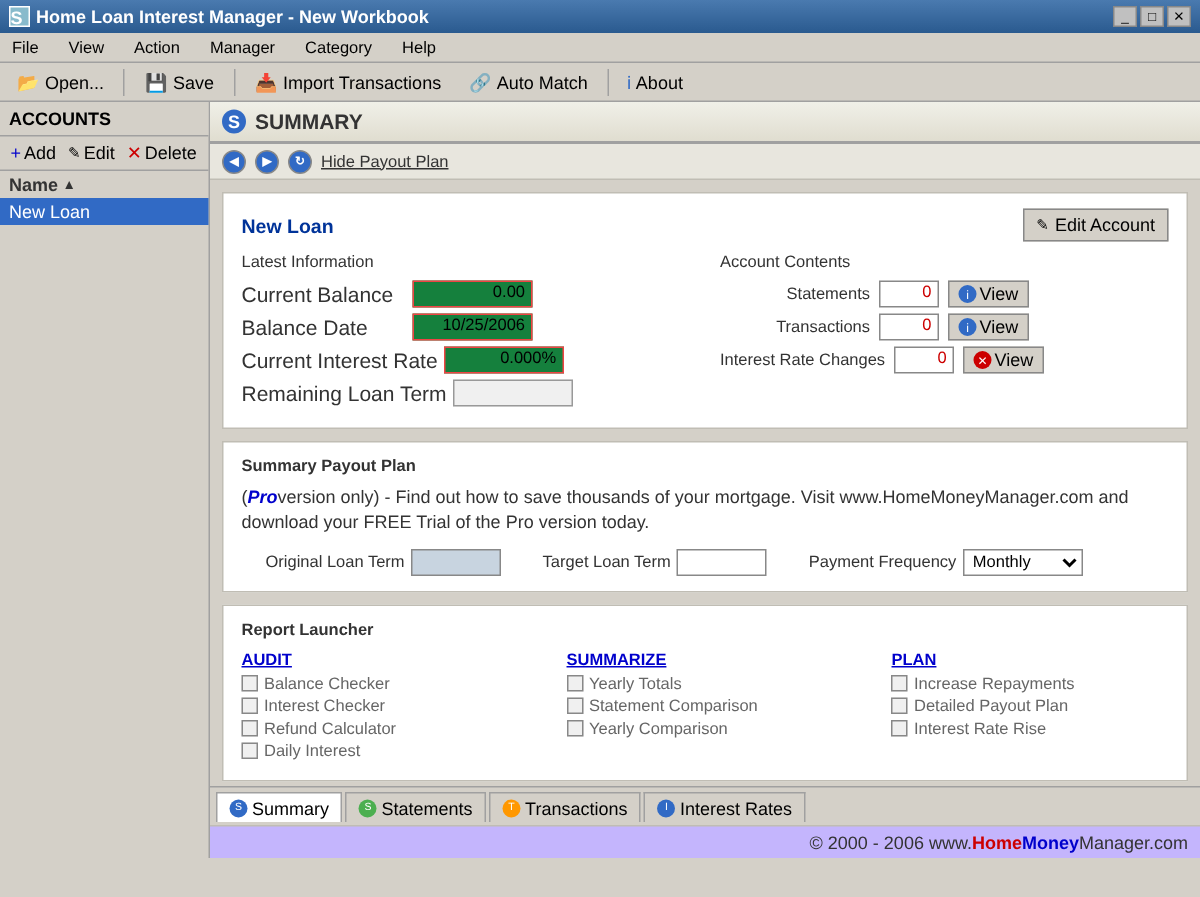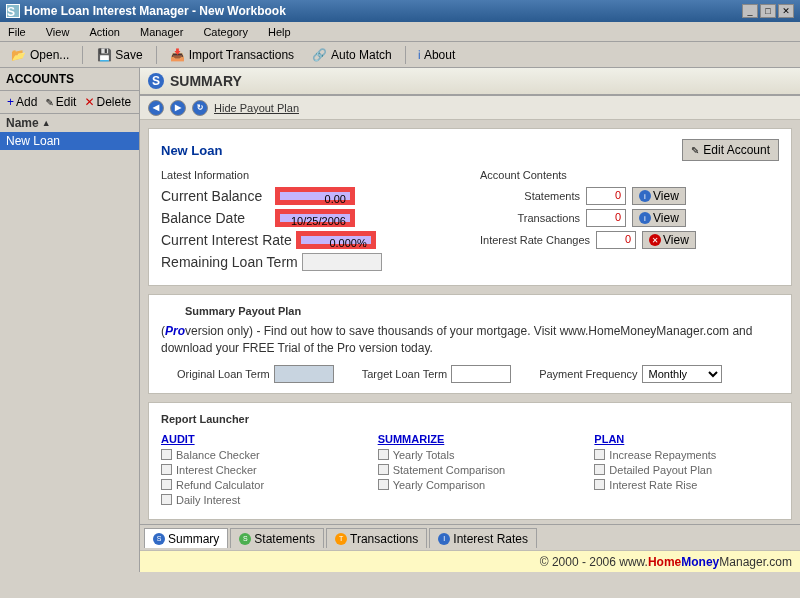--- a/index.html
+++ b/index.html
@@ -103,42 +103,42 @@
       border: 1px solid #888; background: #d4d0c8; cursor: pointer; font-size: 11px;
     }
 
     
     .info-section { display: flex; gap: 20px; }
     .info-col { flex: 1; }
     .info-col-title { font-size: 11px; font-weight: normal; margin-bottom: 6px; color: #333; }
     .info-row { display: flex; align-items: center; margin-bottom: 4px; gap: 4px; }
     .info-label { font-size: 14px; color: #333; min-width: 110px; }
     .info-value {
-      border: 5px solid #ef4444; background: #c4b5fd; font-size: 11px;
+      border: 1px solid #ef4444; background: #15803d; font-size: 11px;
       padding: 1px 4px; text-align: right; min-width: 80px; height: 18px;
     }
     .info-value.no-border { border: 1px solid #999; background: #f0f0f0; }
 
     
     .account-col { flex: 1; }
     .account-row { display: flex; align-items: center; margin-bottom: 4px; gap: 6px; }
     .account-label { font-size: 11px; color: #333; min-width: 100px; text-align: right; }
     .account-value-box {
       border: 1px solid #888; background: white; font-size: 11px;
       padding: 1px 4px; text-align: right; width: 40px; height: 18px; color: #cc0000;
     }
     .view-btn {
       display: flex; align-items: center; gap: 2px; padding: 1px 6px;
       border: 1px solid #888; background: #d4d0c8; cursor: pointer; font-size: 11px; height: 18px;
     }
     .view-btn-icon { width: 12px; height: 12px; border-radius: 50%; background: #316ac5; display: inline-flex; align-items: center; justify-content: center; color: white; font-size: 8px; }
 
     
     .payout-section { background: white; border: 1px solid #c0bdb4; margin-bottom: 8px; padding: 10px 12px; }
-    .payout-title { font-size: 11px; font-weight: bold; margin-bottom: 6px; color: #333; margin-left: 24px; }
+    .payout-title { font-size: 11px; font-weight: bold; margin-bottom: 6px; color: #333; }
     .payout-desc { font-size: 11px; color: #333; margin-bottom: 8px; line-height: 1.4; }
     .pro-text { color: #0000cc; font-style: italic; font-weight: bold; }
     .payout-row { display: flex; align-items: center; gap: 12px; }
     .payout-field { display: flex; align-items: center; gap: 4px; margin-left: 16px; }
     .payout-label { font-size: 11px; color: #333; }
     .payout-input { border: 1px solid #888; background: #c8d4e0; width: 60px; height: 18px; font-size: 11px; padding: 1px 4px; }
     .payout-select { border: 1px solid #888; background: white; height: 18px; font-size: 11px; padding: 0 2px; min-width: 80px; cursor: pointer; }
 
     
     .report-section { background: white; border: 1px solid #c0bdb4; padding: 10px 12px; }
@@ -158,21 +158,21 @@
     .tab {
       display: flex; align-items: center; gap: 3px; padding: 2px 8px;
       border: 1px solid #a0a0a0; border-bottom: none; background: #d4d0c8;
       cursor: pointer; font-size: 11px; margin-right: 2px; height: 20px;
     }
     .tab.active { background: white; }
     .tab-icon { width: 12px; height: 12px; border-radius: 50%; display: inline-flex; align-items: center; justify-content: center; font-size: 7px; color: white; }
 
     
     .copyright-bar {
-      background: #fef9c3; border-top: 1px solid #c0bdb4;
+      background: #c4b5fd; border-top: 1px solid #c0bdb4;
       display: flex; justify-content: flex-end; align-items: center;
       padding: 2px 8px; height: 22px; font-size: 11px;
     }
     .copyright-text { color: #333; }
     .copyright-home { color: #cc0000; font-weight: bold; }
     .copyright-money { color: #0000cc; font-weight: bold; }
   </style>
 </head>
 <body>
 

